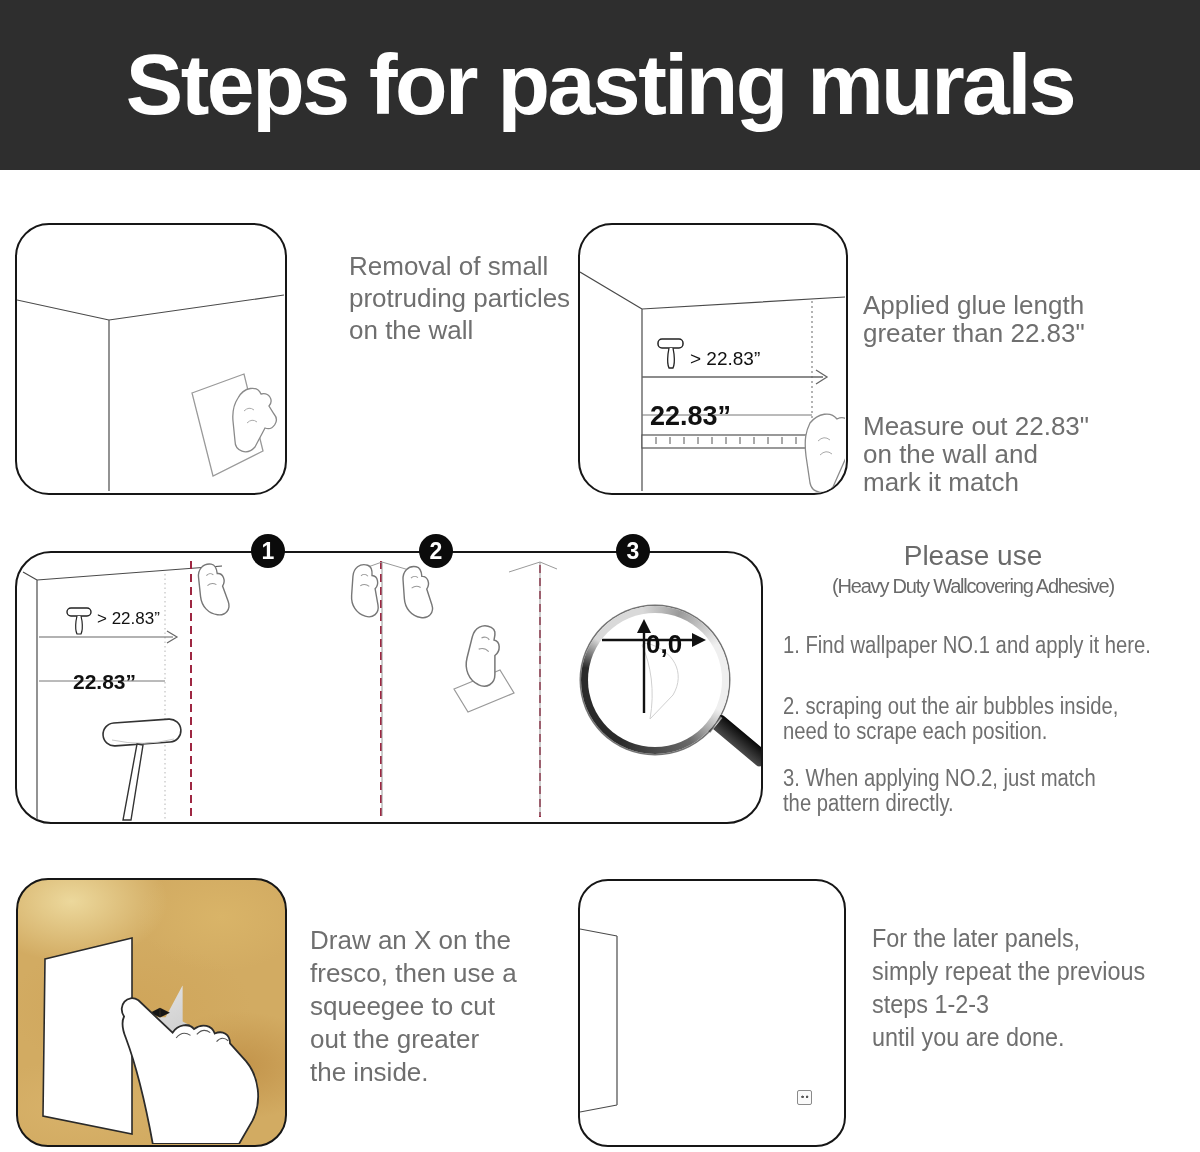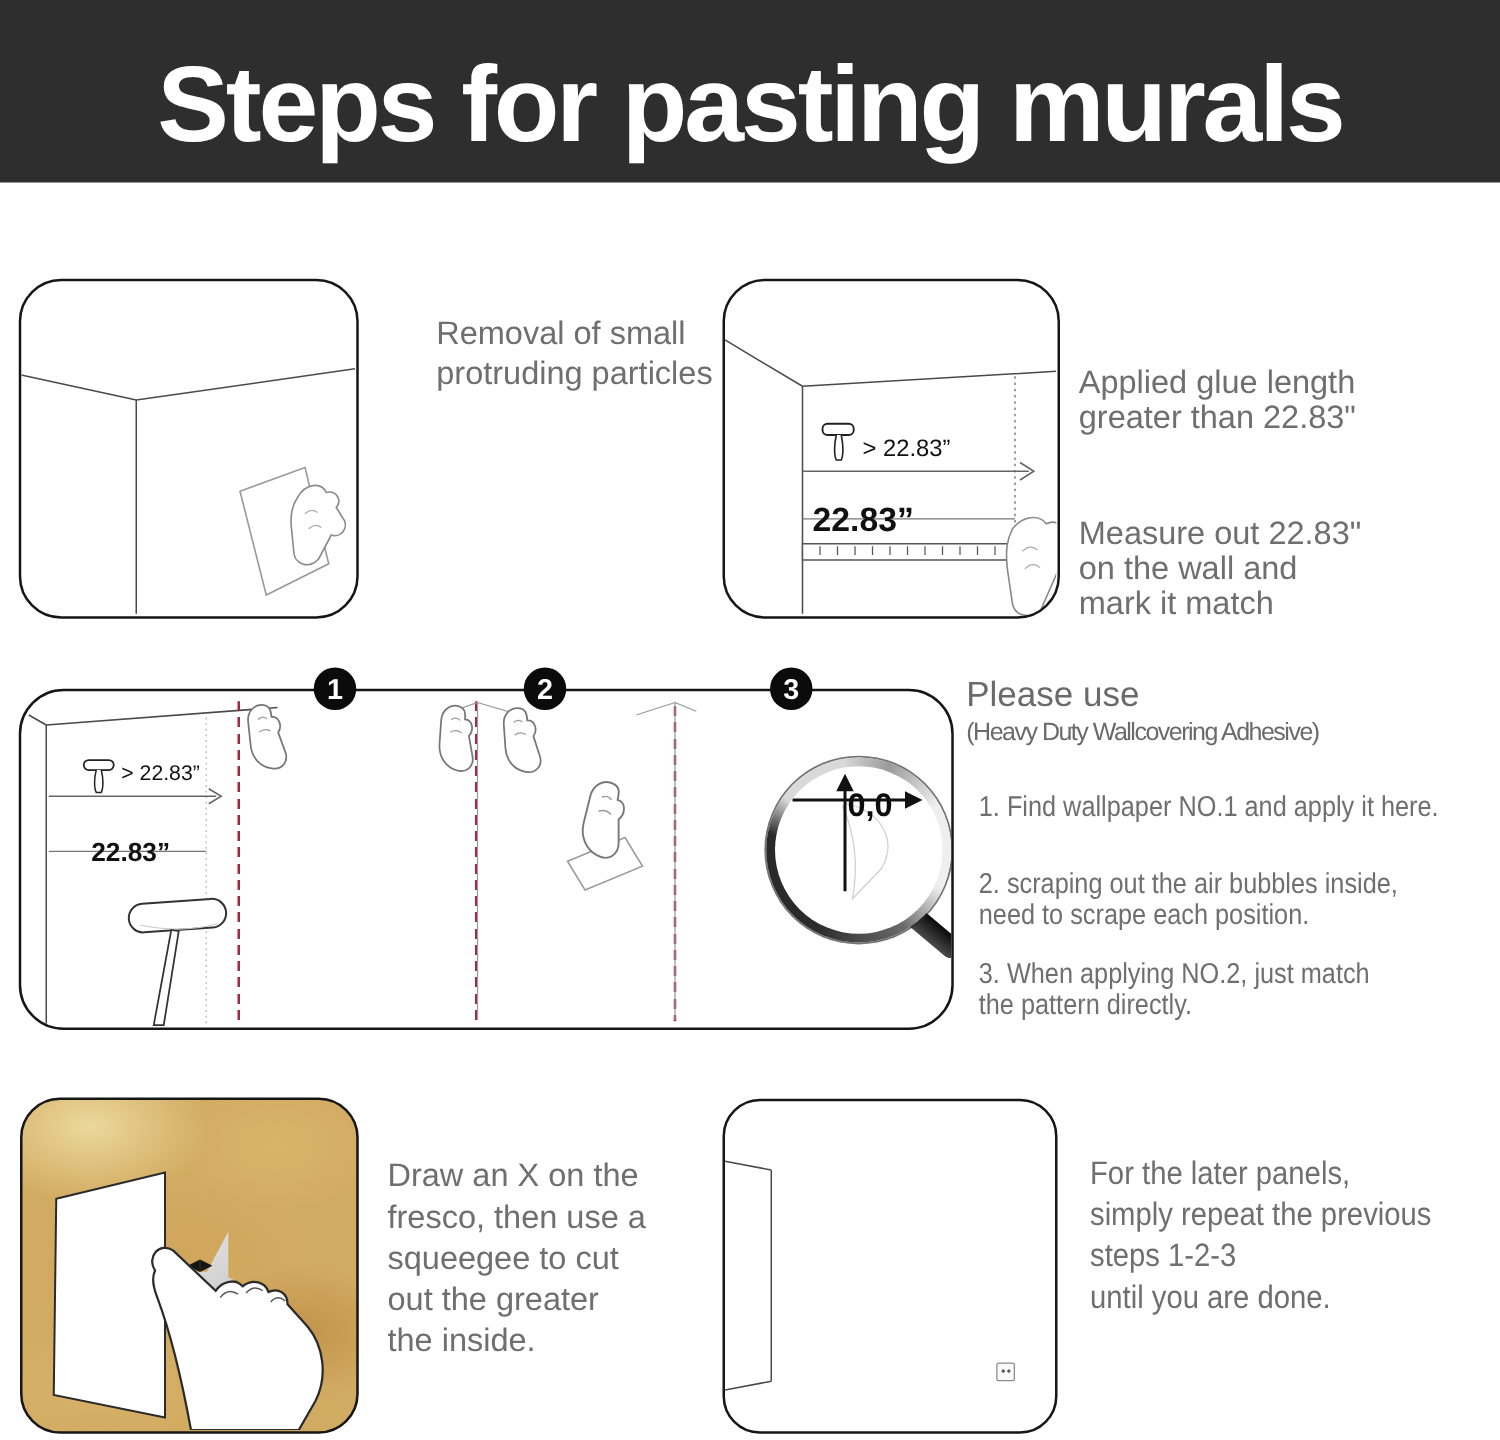--- a/index.html
+++ b/index.html
@@ -1,37 +1,37 @@
 <!DOCTYPE html>
 <html><head>
 <meta charset="utf-8">
 <style>
   html,body{margin:0;padding:0;}
   body{
     width:1200px;height:1152px;position:relative;overflow:hidden;
     background:#ffffff;font-family:"Liberation Sans",sans-serif;
   }
   
-  .header{position:absolute;left:0;top:0;width:1200px;height:146px;background:#2e2e2e;}
+  .header{position:absolute;left:0;top:0;width:1200px;height:170px;background:#2e2e2e;}
   .header h1{
     margin:0;width:100%;text-align:center;line-height:168px;
     color:#ffffff;font-size:86px;font-weight:bold;letter-spacing:-2.5px;white-space:nowrap;
   }
   
   .panel{
     position:absolute;background:#fff;border:2.5px solid #161616;
     border-radius:34px;box-sizing:border-box;overflow:hidden;padding-left:36px;
   }
   
   .gtext{position:absolute;color:#6f6f6f;font-size:26px;line-height:32px;white-space:nowrap;}
   .gtext div{white-space:nowrap;}
   .tight{line-height:28px;margin-top:12px;}
   .cond88{transform:scaleX(0.88);transform-origin:0 0;}
   .cond90{transform:scaleX(0.90);transform-origin:0 0;}
-  .adh-head{position:absolute;left:773px;top:541px;width:400px;
+  .adh-head{position:absolute;left:773px;top:541px;width:400px;text-align:center;
     color:#6a6a6a;font-size:28px;line-height:30px;white-space:nowrap;}
   .adh-head .l2{font-size:20px;letter-spacing:-1.2px;}
   .adh-item{position:absolute;left:783px;color:#6f6f6f;font-size:23px;line-height:25px;white-space:nowrap;}
   
   .mural{
     position:absolute;
     background:
       radial-gradient(60% 30% at 15% 6%, #8a6e52 0%, rgba(138,110,82,0) 60%),
       radial-gradient(55% 26% at 78% 4%, #6e573f 0%, rgba(110,87,63,0) 60%),
       radial-gradient(70% 26% at 45% 20%, #cdb globalThis 0%, rgba(205,185,150,0) 65%),
@@ -61,21 +61,21 @@
   .badge{position:absolute;width:34px;height:34px;border-radius:50%;background:#0b0b0b;
     color:#fff;font-size:23px;font-weight:bold;display:flex;align-items:center;justify-content:center;z-index:6;}
   
   svg{position:absolute;left:0;top:0;}
   .lbl{font-family:"Liberation Sans",sans-serif;fill:#111;}
   
   .mag-handle{position:absolute;left:698px;top:158px;width:66px;height:17px;border-radius:5px;
     background:linear-gradient(#090909,#4a4a4a);transform:rotate(40deg);transform-origin:0 50%;z-index:4;}
   .mag-ferrule{position:absolute;left:684px;top:150px;width:20px;height:19px;
     background:linear-gradient(#8d8d8d,#f0f0f0 45%,#777);transform:rotate(40deg);transform-origin:0 50%;z-index:4;}
-  .mag-ring{position:absolute;left:596px;top:53px;width:148px;height:148px;border-radius:50%;
+  .mag-ring{position:absolute;left:564px;top:53px;width:148px;height:148px;border-radius:50%;
     background:conic-gradient(from 210deg,#2a2a2a 0 70deg,#d9d9d9 95deg 140deg,#9a9a9a 170deg,#efefef 210deg 265deg,#6a6a6a 300deg,#2a2a2a 360deg);
     box-shadow:0 0 0 1.5px rgba(40,40,40,.65);z-index:5;}
   .mag-lens{position:absolute;left:7px;top:7px;width:134px;height:134px;border-radius:50%;
     background:#fff;overflow:hidden;}
   .mag-tex{position:absolute;left:0;top:30px;width:134px;height:104px;}
   .origin-label{position:absolute;left:58px;top:16px;color:#0d0d0d;font-size:26px;font-weight:600;}
   
   .outlet{position:absolute;left:217px;top:209px;width:13px;height:13px;border:1px solid #8a8a8a;border-radius:2px;
     background:radial-gradient(circle at 35% 45%,#555 0 1px,rgba(0,0,0,0) 1.6px),
                radial-gradient(circle at 70% 45%,#555 0 1px,rgba(0,0,0,0) 1.6px),#fafafa;}
@@ -99,20 +99,21 @@
     <g>
       <polygon points="175,168 227,149 246,226 196,251" fill="#fff" stroke="#9a9a9a" stroke-width="1.3"></polygon>
       <path d="M221,173 C227,162 240,160 244,169 C252,167 257,175 252,181 L257,189 C263,196 256,206 248,203 L238,222 C230,231 218,226 218,216 L216,196 C215,185 217,179 221,173 Z" fill="#fff" stroke="#8a8a8a" stroke-width="1.3"></path>
       <path d="M227,186 q5,-5 10,-1 M230,198 q5,-5 10,-1" stroke="#aaa" stroke-width="1" fill="none"></path>
     </g>
   </svg>
 </div>
 <div class="gtext" style="left:311px;top:250px;margin-left:38px;">
   <div>Removal of small</div>
   <div>protruding particles</div>
+  <div>on the wall</div>
 </div>
 
 <div class="panel" style="left:578px;top:223px;width:270px;height:272px;">
   <svg width="265" height="267" viewBox="0 0 265 267">
     <path d="M0,47 L62,84 M62,84 L265,72 M62,84 L62,266" stroke="#4a4a4a" stroke-width="1.2" fill="none"></path>
     <path d="M232,76 L232,266" stroke="#8a8a8a" stroke-width="1.3" stroke-dasharray="2,3" fill="none"></path>
 
     <g>
       <rect x="78" y="114" width="25" height="9" rx="4" fill="#fff" stroke="#222" stroke-width="1.5"></rect>
       <path d="M89,123 l-1,6 q-1,10 1,14 l4,0 q2,-4 1,-14 l-1,-6" fill="#fff" stroke="#222" stroke-width="1.3"></path>

